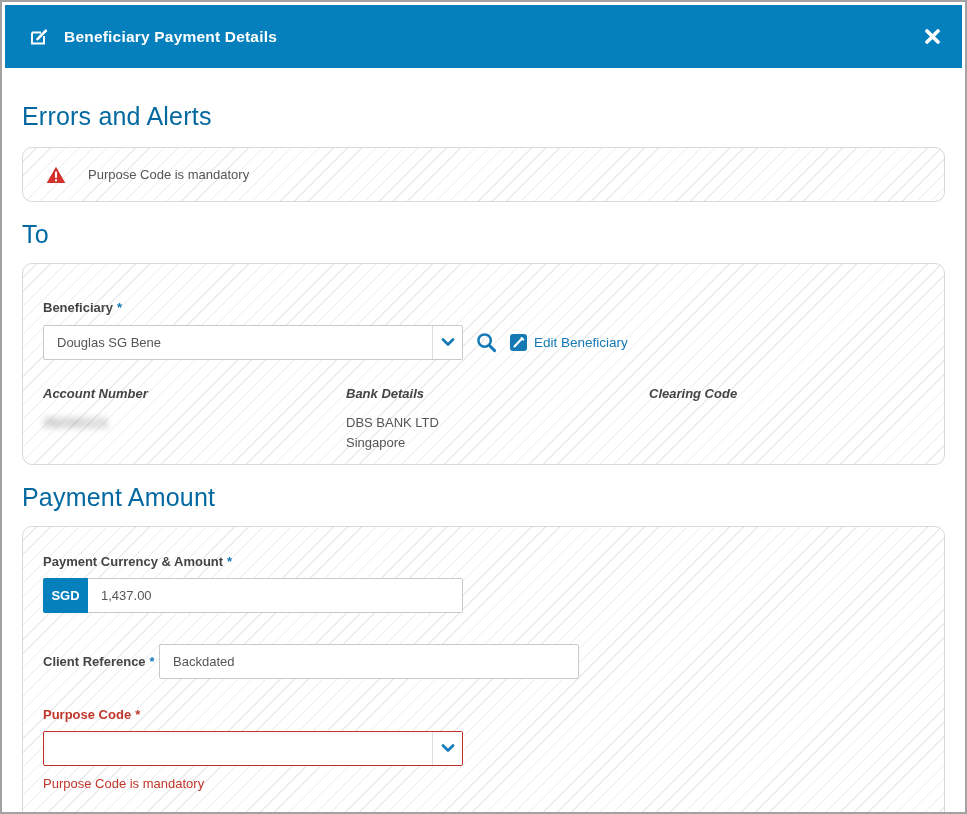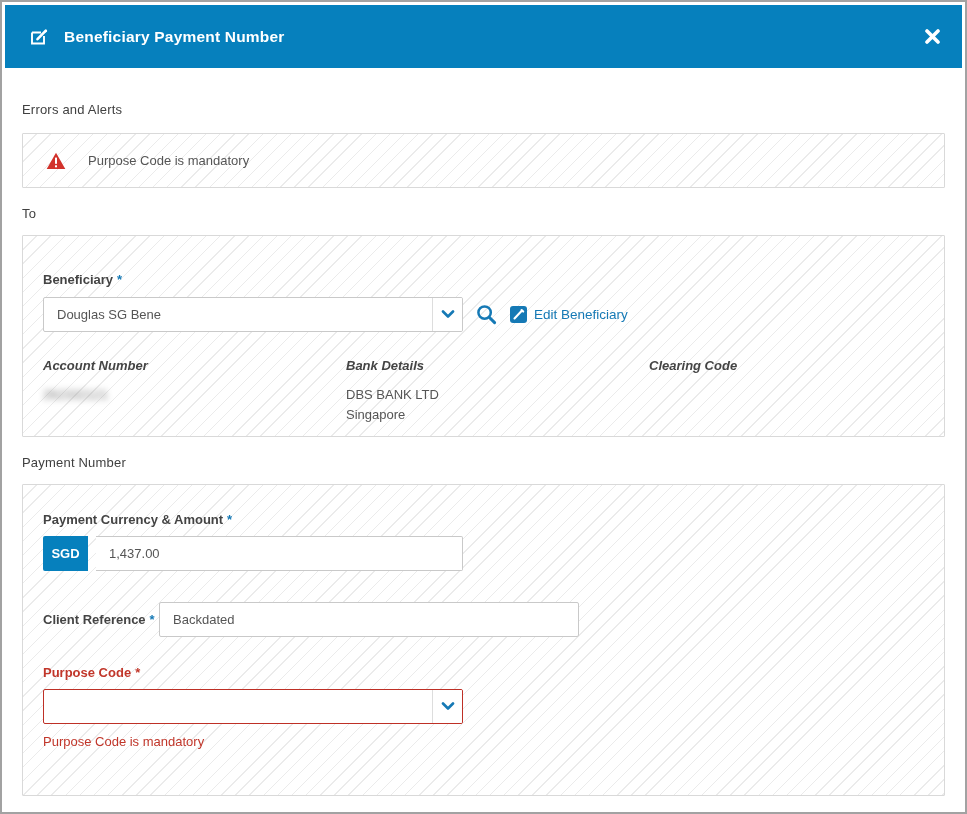--- a/index.html
+++ b/index.html
@@ -34,32 +34,32 @@
     letter-spacing: .2px;
   }
   .close-btn {
     margin-left: auto;
     background: none; border: none; padding: 4px; cursor: pointer;
     display: flex; align-items: center;
   }
   
   .modal-body { padding: 0 17px; }
   h2.section-heading {
-    font-size: 13px;
+    font-size: 25px;
     font-weight: 400;
-    color: #404040;
+    color: #0369a1;
     margin: 18px 0 14px 0;
     letter-spacing: .2px;
   }
   h2.first { margin-top: 34px; }
   .hatch {
     background-color: #fff;
     background-image: repeating-linear-gradient(135deg, rgba(0,0,0,0) 0px, rgba(0,0,0,0) 9px, #ebebeb 9px, #ebebeb 10px);
     border: 1px solid #d9d9d9;
-    border-radius: 1px;
+    border-radius: 10px;
   }
   
   .alert-panel {
     height: 55px;
     margin-top: 16px;
     display: flex;
     align-items: center;
     padding: 0 20px 0 23px;
   }
   .alert-text { margin-left: 22px; font-size: 13px; color: #555; }
@@ -113,21 +113,21 @@
     grid-template-columns: 303px 303px 1fr;
     margin-top: 26px;
   }
   .info-label { font-size: 13px; font-weight: 700; color: #444; margin: 0 0 12px 0; font-style: italic; }
   .info-value { font-size: 13px; color: #555; line-height: 20px; }
   .blurred { filter: blur(3px); color: #777; }
   
   .payment-panel { padding: 25px 20px; height: 312px; }
   .field-block { margin-bottom: 26px; }
   .field-block .field-label { display: block; margin-bottom: 9px; text-align: right; }
-  .currency-row { display: flex; width: 420px; height: 40px; gap: 8px; }
+  .currency-row { display: flex; width: 420px; height: 40px; }
   .ccy-badge {
     width: 45px; height: 35px;
     background: #0680BD; color: #fff;
     font-size: 13px; font-weight: 700;
     display: flex; align-items: center; justify-content: center;
     border-radius: 2px 0 0 2px;
     flex: none;
   }
   .text-input {
     width: 420px; height: 35px;
@@ -149,21 +149,21 @@
 <div class="modal">
 
   <div class="modal-header">
     <span style="display:flex;">
       <svg width="20" height="20" viewBox="0 0 20 20">
         <path d="M3 5.5 H12 M3 5.5 V16.5 H15 V9" fill="none" stroke="#fff" stroke-width="1.9"></path>
         <path d="M8.5 12.2 L16.8 3.6" stroke="#fff" stroke-width="2.6" stroke-linecap="round"></path>
         <path d="M17.2 3.2 l1 1 -1.6 1.6 -1 -1 z" fill="#fff"></path>
       </svg>
     </span>
-    <span class="header-title">Beneficiary Payment Number</span>
+    <span class="header-title">Beneficiary Payment Details</span>
     <button class="close-btn">
       <span style="display:flex;">
         <svg width="15" height="15" viewBox="0 0 15 15">
           <path d="M2 2 L13 13 M13 2 L2 13" stroke="#fff" stroke-width="3.6" stroke-linecap="round"></path>
         </svg>
       </span>
     </button>
   </div>
 
   <div class="modal-body">
@@ -227,21 +227,21 @@
           <p class="info-label">Bank Details</p>
           <div class="info-value">DBS BANK LTD</div>
           <div class="info-value">Singapore</div>
         </div>
         <div>
           <p class="info-label">Clearing Code</p>
         </div>
       </div>
     </div>
 
-    <h2 class="section-heading">Payment Number</h2>
+    <h2 class="section-heading">Payment Amount</h2>
 
     <div class="hatch payment-panel">
 
       <div class="field-block">
         <span class="field-label" style="display:inline-block;margin-bottom:9px;">
           <span>Payment Currency &amp; Amount</span><span class="req">*</span>
         </span>
         <div class="currency-row">
           <span class="ccy-badge">SGD</span>
           <input class="text-input" value="1,437.00" style="">

